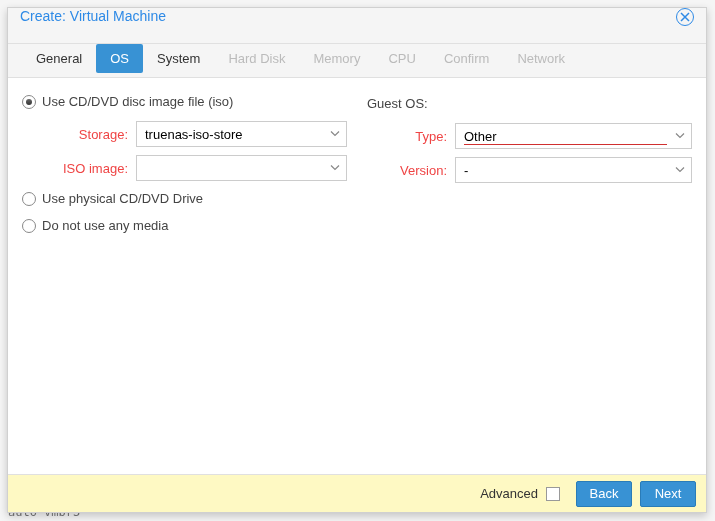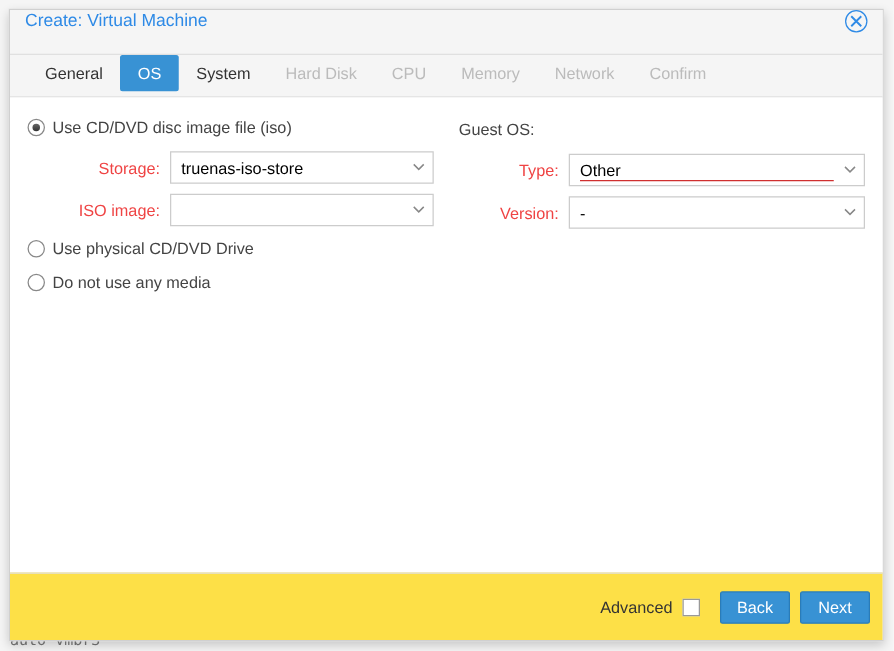--- a/index.html
+++ b/index.html
@@ -132,22 +132,22 @@
   }
   .redline {
     position: absolute;
     left: 8px;
     right: 24px;
     bottom: 3px;
     height: 1.5px;
     background: #d03030;
   }
   .footer {
-    height: 54px;
-    background: #fde047;
+    height: 38px;
+    background: #fef9c3;
     border-top: 1px solid #e0e0e0;
     display: flex;
     align-items: center;
     justify-content: flex-end;
     gap: 8px;
     padding: 0 10px;
   }
   .adv-label { color: #333; font-size: 13px; }
   .checkbox {
     width: 14px; height: 14px;
@@ -191,24 +191,24 @@
           <path d="M1 1 L9 9 M9 1 L1 9" stroke="#2e8ae6" stroke-width="1.5" fill="none"></path>
         </svg>
     </span>
   </div>
 
   <div class="tabs">
     <div class="tab">General</div>
     <div class="tab active">OS</div>
     <div class="tab">System</div>
     <div class="tab disabled">Hard Disk</div>
+    <div class="tab disabled">Memory</div>
     <div class="tab disabled">CPU</div>
-    <div class="tab disabled">Memory</div>
+    <div class="tab disabled">Confirm</div>
     <div class="tab disabled">Network</div>
-    <div class="tab disabled">Confirm</div>
   </div>
 
   <div class="content">
 
     <div class="col">
       <div class="radio-row">
         <span class="radio selected"></span>
         <span>Use CD/DVD disc image file (iso)</span>
       </div>
 

